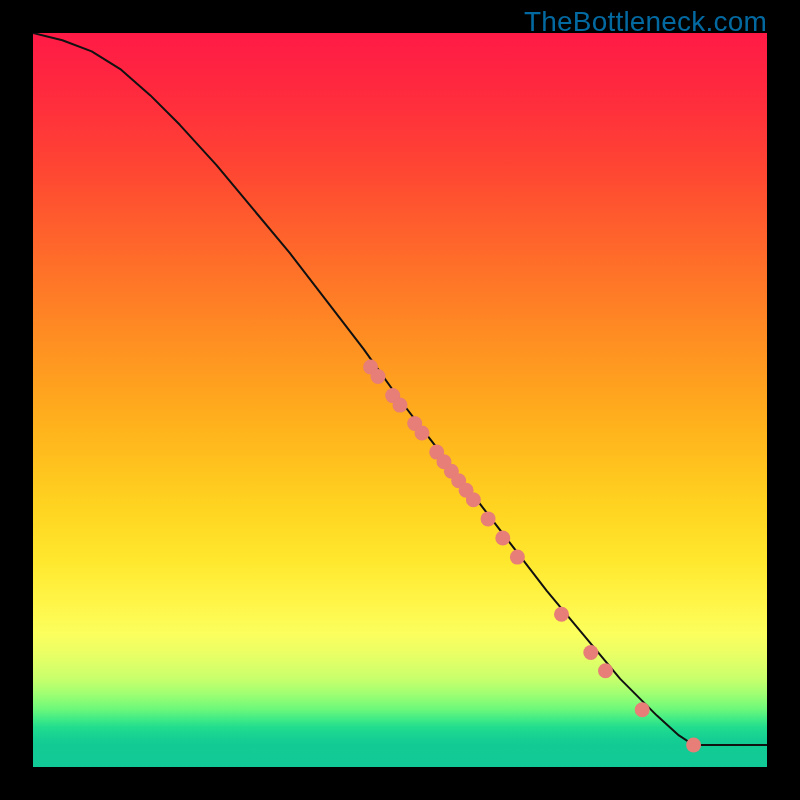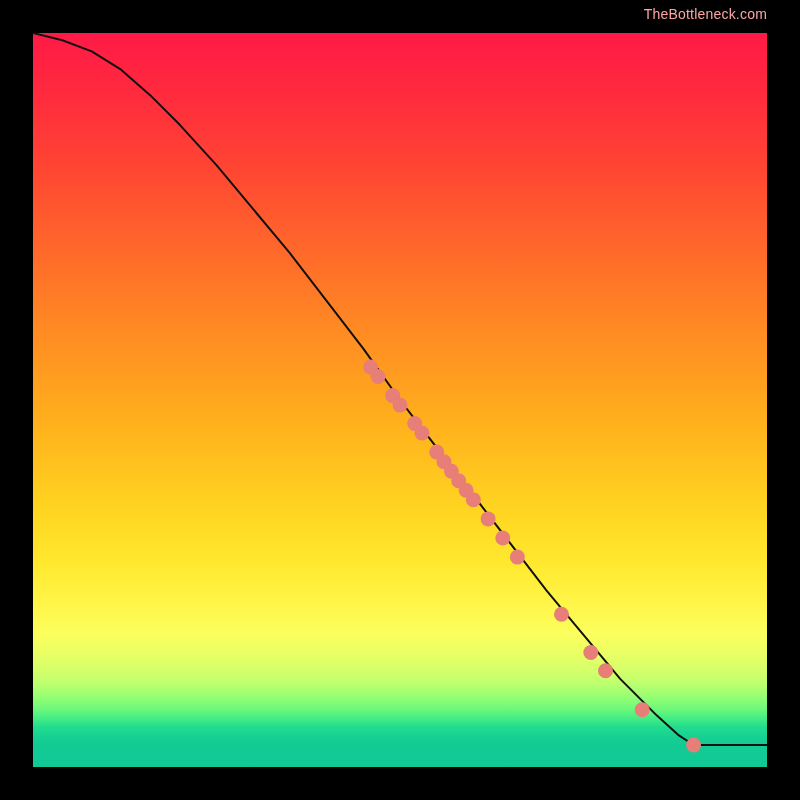--- a/index.html
+++ b/index.html
@@ -55,22 +55,22 @@
     left: 0;
     top: 0;
     width: 734px;
     height: 734px;
     display: block;
   }
   .watermark {
     position: absolute;
     top: 6px;
     right: 33px;
-    color: #fca5a5;
-    font-size: 14px;
+    color: #0369a1;
+    font-size: 28px;
     letter-spacing: 0.2px;
     font-weight: 400;
     user-select: none;
   }
 </style>
 </head>
 <body>
 
 <div class="frame">
 

